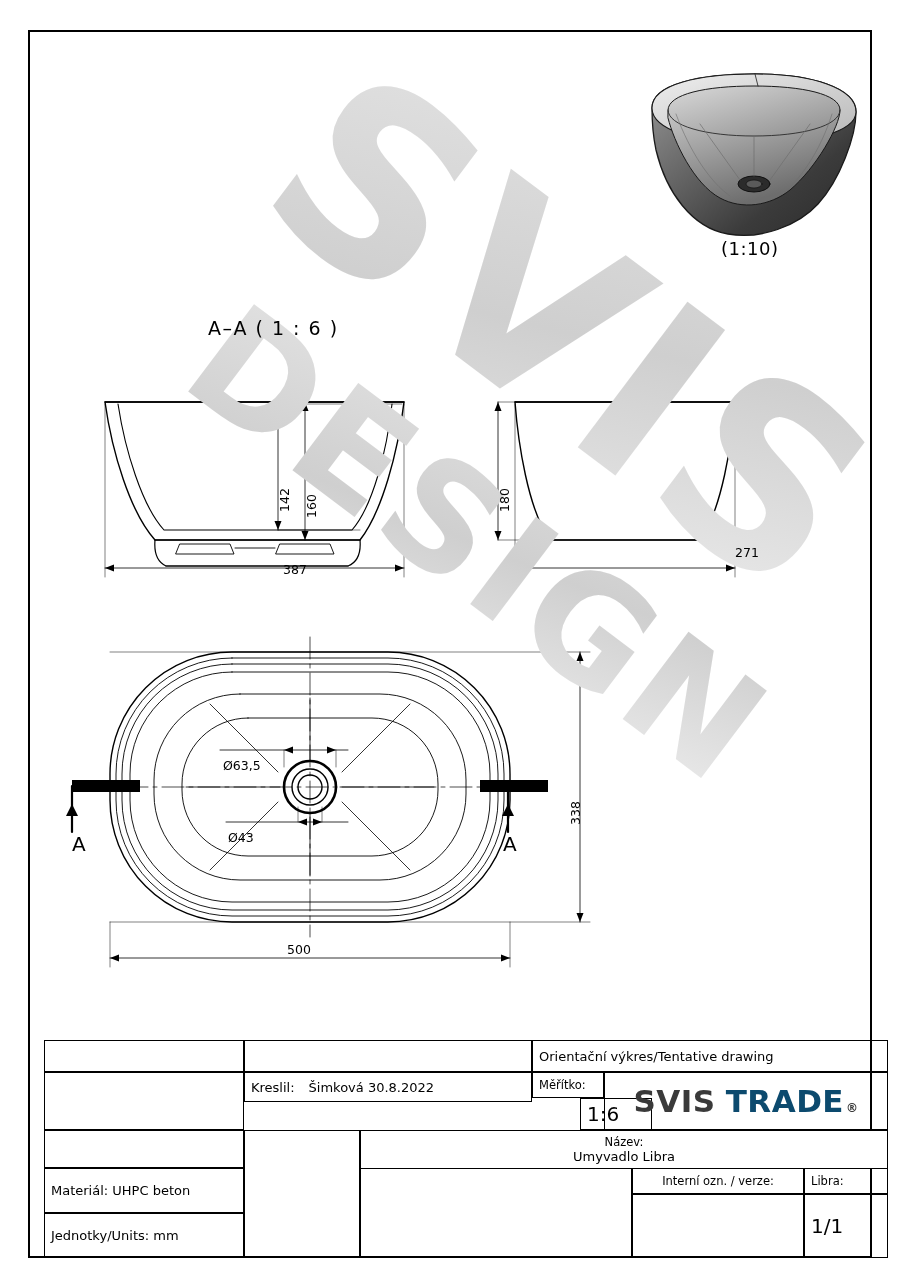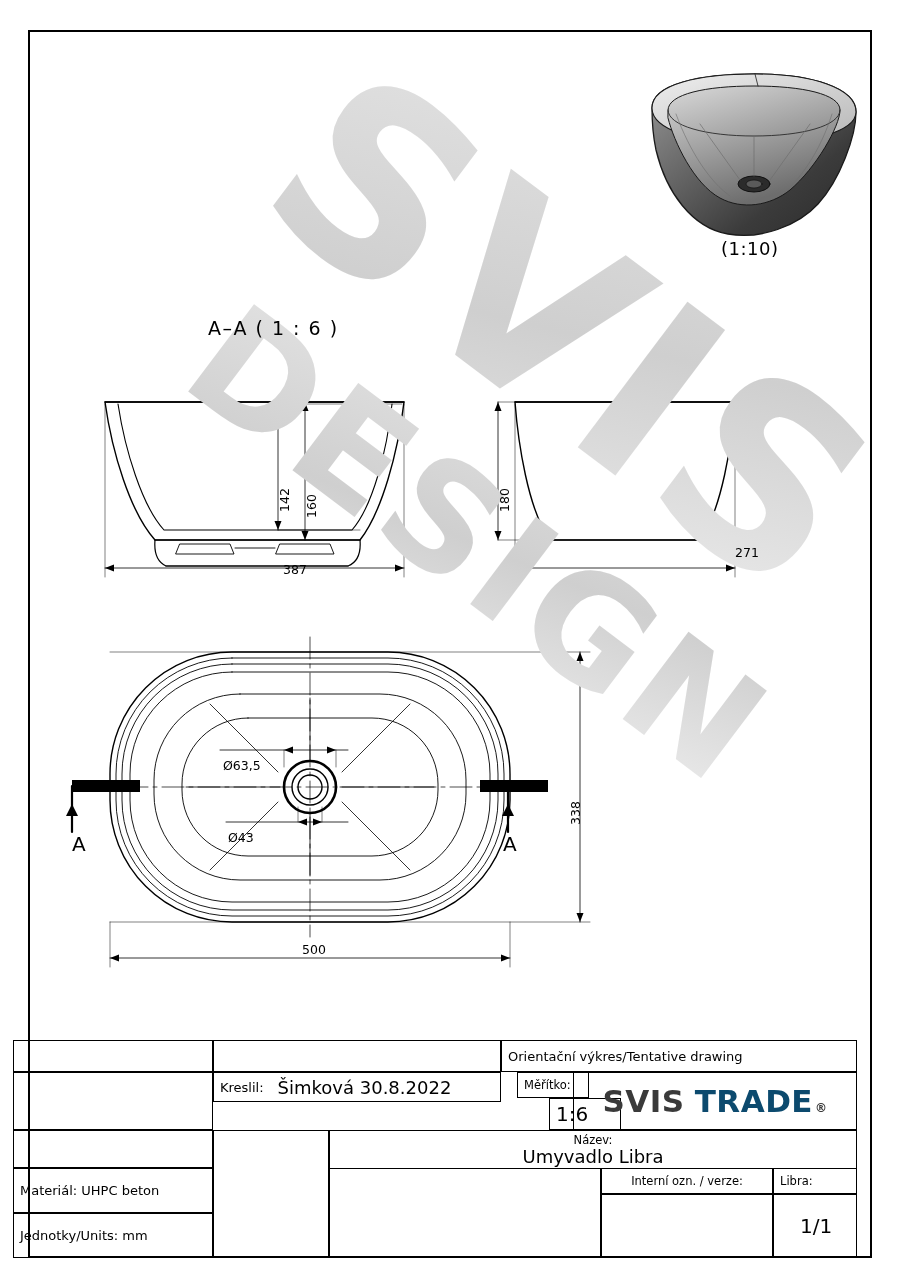--- a/index.html
+++ b/index.html
@@ -55,21 +55,21 @@
   }
   .lbl-sec-title { font-size: 19px; letter-spacing: 1.5px; }
   .lbl-iso { font-size: 18px; letter-spacing: 0.5px; }
   .dim { font-size: 12.5px; }
   .dim-v { transform: rotate(-90deg); transform-origin: left bottom; }
   .arrow-letter { font-size: 20px; }
 
   
   .titleblock {
     position: absolute;
-    left: 13px;
+    left: 44px;
     top: 1040px;
     width: 844px;
     height: 229px;
     z-index: 7;
   }
   .tb-cell {
     position: absolute;
     box-sizing: border-box;
     border: 1px solid #000;
     font-size: 13px;
@@ -78,21 +78,21 @@
   }
   .tb-text {
     padding-left: 6px;
     white-space: nowrap;
   }
   .tb-center {
     justify-content: center;
   }
   .small { font-size: 11.5px; }
   .big { font-size: 20px; }
-  .mid { font-size: 18px; }
+  .mid { font-size: 13px; }
 
   .brand {
     font-family: "DejaVu Sans", sans-serif;
     font-weight: bold;
     font-size: 31px;
     letter-spacing: 0.5px;
     display: flex;
     align-items: baseline;
   }
   .brand .svis { color: #3a3a3a; }
@@ -288,41 +288,41 @@
   <div class="lbl dim dim-v" style="left:292px; top:497px;">142</div>
   <div class="lbl dim dim-v" style="left:319px; top:503px;">160</div>
   <div class="lbl dim" style="left:283px; top:562px;">387</div>
 
   <div class="lbl dim dim-v" style="left:512px; top:497px;">180</div>
   <div class="lbl dim" style="left:687px; top:545px;margin-left:48px;">271</div>
 
   <div class="lbl dim" style="left:223px; top:758px;">Ø63,5</div>
   <div class="lbl dim" style="left:228px; top:830px;">Ø43</div>
   <div class="lbl dim dim-v" style="left:583px; top:810px;">338</div>
-  <div class="lbl dim" style="left:302px; top:942px;">500</div>
+  <div class="lbl dim" style="left:287px; top:942px;">500</div>
 
   <div class="lbl arrow-letter" style="left:72px; top:832px;">A</div>
   <div class="lbl arrow-letter" style="left:503px; top:832px;">A</div>
 
   <div class="titleblock">
 
     <div class="tb-cell" style="left:0; top:0; width:200px; height:32px;"></div>
     <div class="tb-cell" style="left:200px; top:0; width:288px; height:32px;"></div>
     <div class="tb-cell" style="left:488px; top:0; width:356px; height:32px;">
       <span class="tb-text">Orientační výkres/Tentative drawing</span>
     </div>
 
     <div class="tb-cell" style="left:0; top:32px; width:200px; height:58px;"></div>
 
     <div class="tb-cell" style="left:200px; top:32px; width:288px; height:30px;">
       <span class="tb-text">Kreslil:</span>
       <span class="tb-text mid" style="padding-left:14px;">Šimková 30.8.2022</span>
     </div>
 
-    <div class="tb-cell" style="left:488px; top:32px; width:72px; height:26px;margin-left:16px;">
+    <div class="tb-cell" style="left:488px; top:32px; width:72px; height:26px;">
       <span class="tb-text small">Měřítko:</span>
     </div>
     <div class="tb-cell" style="left:488px; top:58px; width:72px; height:32px;margin-left:48px;">
       <span class="tb-text big">1:6</span>
     </div>
 
     <div class="tb-cell tb-center" style="left:560px; top:32px; width:284px; height:58px;">
       <span class="brand">
         <span class="svis">SVIS</span>
         <span class="trade">TRADE</span>
@@ -356,18 +356,18 @@
     <div class="tb-cell tb-center" style="left:588px; top:128px; width:172px; height:26px;justify-content:center;">
       <span class="small">Interní ozn. / verze:</span>
     </div>
     <div class="tb-cell" style="left:588px; top:154px; width:172px; height:64px;">
       <span class="tb-text"></span>
     </div>
 
     <div class="tb-cell" style="left:760px; top:128px; width:84px; height:26px;">
       <span class="tb-text small">Libra:</span>
     </div>
-    <div class="tb-cell" style="left:760px; top:154px; width:84px; height:64px;padding-left:20px;">
+    <div class="tb-cell" style="left:760px; top:154px; width:84px; height:64px;">
       <span class="tb-text big">1/1</span>
     </div>
   </div>
 
 </div>
 
 </body></html>

